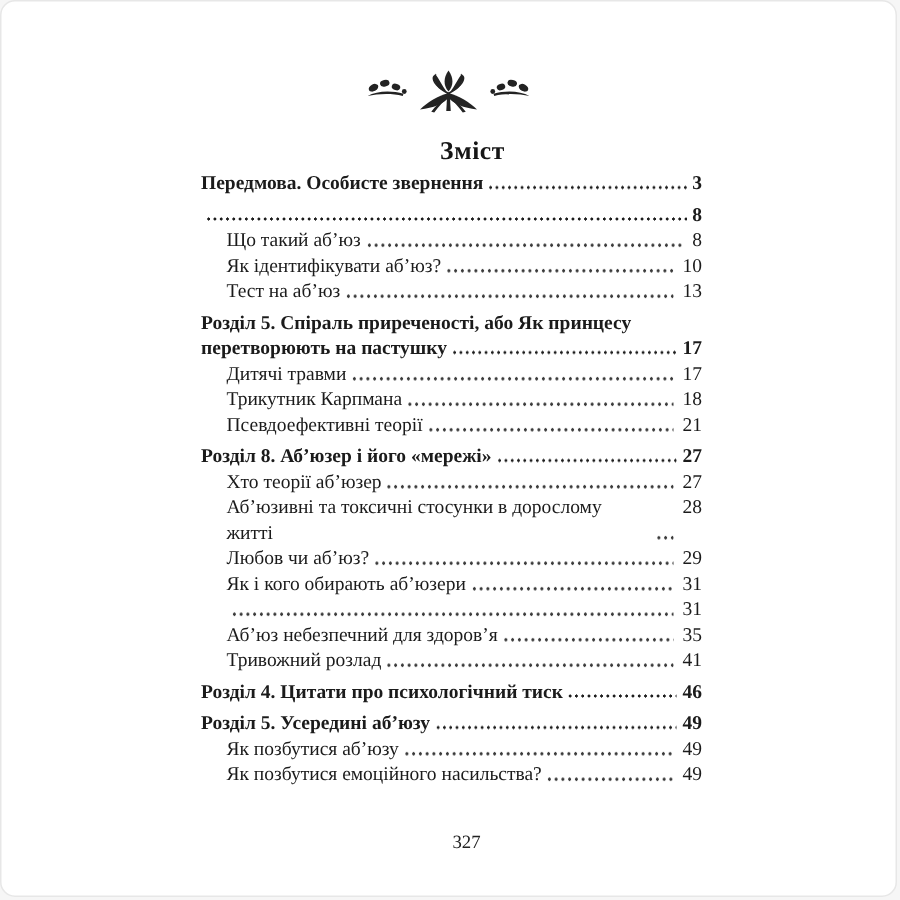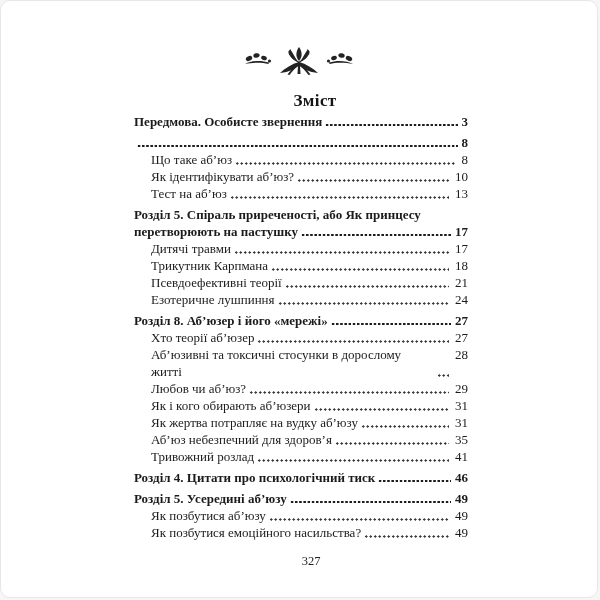--- a/index.html
+++ b/index.html
@@ -141,21 +141,21 @@
 
     <div class="line line2">
       <span class="leader"></span>
       <span class="pagenum">8</span>
     </div>
   </div>
 
   <div class="entry sub">
 
     <div class="line line2">
-      <span class="label l2">Що таке аб’юз</span>
+      <span class="label l2">Що такий аб’юз</span>
       <span class="leader"></span>
       <span class="pagenum">8</span>
     </div>
   </div>
 
   <div class="entry sub">
 
     <div class="line line2">
       <span class="label l2">Як ідентифікувати аб’юз?</span>
       <span class="leader"></span>
@@ -203,28 +203,20 @@
 
   <div class="entry sub">
 
     <div class="line line2">
       <span class="label l2">Псевдоефективні теорії</span>
       <span class="leader"></span>
       <span class="pagenum">21</span>
     </div>
   </div>
 
-  <div class="entry sub">
-
-    <div class="line line2">
-      <span class="label l2">Езотеричне лушпиння</span>
-      <span class="leader"></span>
-      <span class="pagenum">24</span>
-    </div>
-  </div>
 
   <div class="entry chapter">
 
     <div class="line line2">
       <span class="label l2">Розділ 8. Аб’юзер і його «мережі»</span>
       <span class="leader"></span>
       <span class="pagenum">27</span>
     </div>
   </div>
 
@@ -260,21 +252,20 @@
     <div class="line line2">
       <span class="label l2">Як і кого обирають аб’юзери</span>
       <span class="leader"></span>
       <span class="pagenum">31</span>
     </div>
   </div>
 
   <div class="entry sub">
 
     <div class="line line2">
-      <span class="label l2">Як жертва потрапляє на вудку аб’юзу</span>
       <span class="leader"></span>
       <span class="pagenum">31</span>
     </div>
   </div>
 
   <div class="entry sub">
 
     <div class="line line2">
       <span class="label l2">Аб’юз небезпечний для здоров’я</span>
       <span class="leader"></span>

